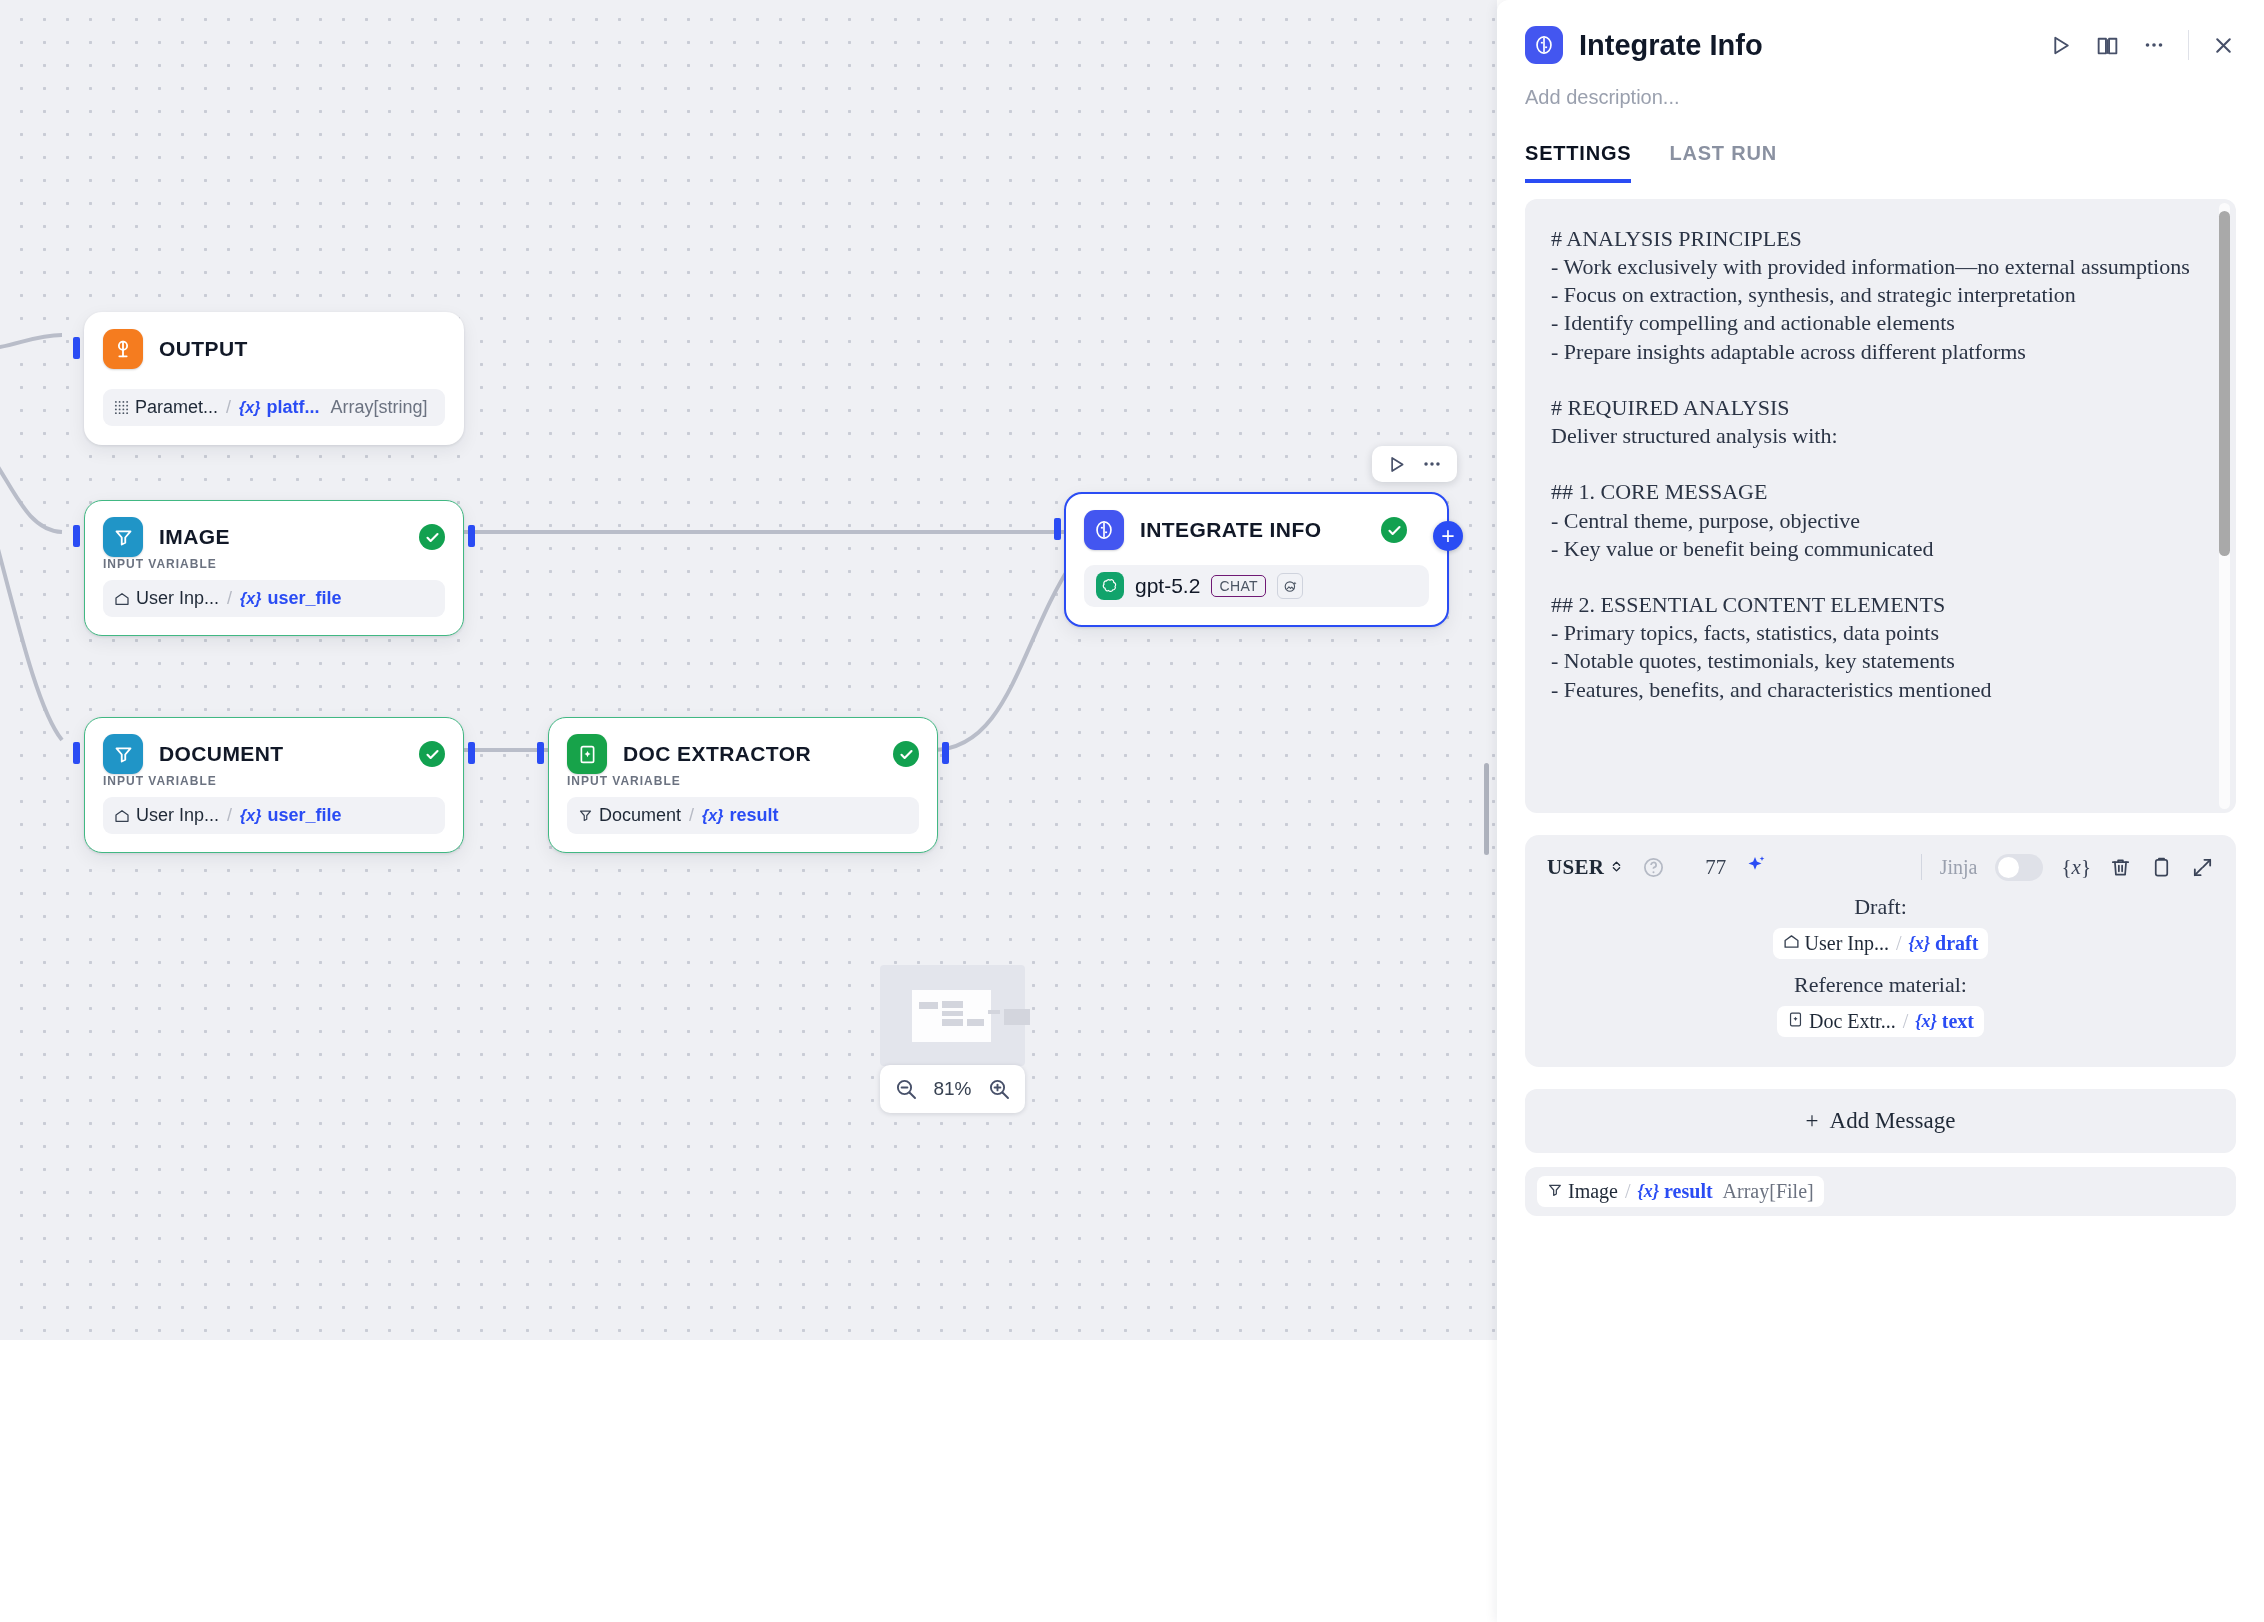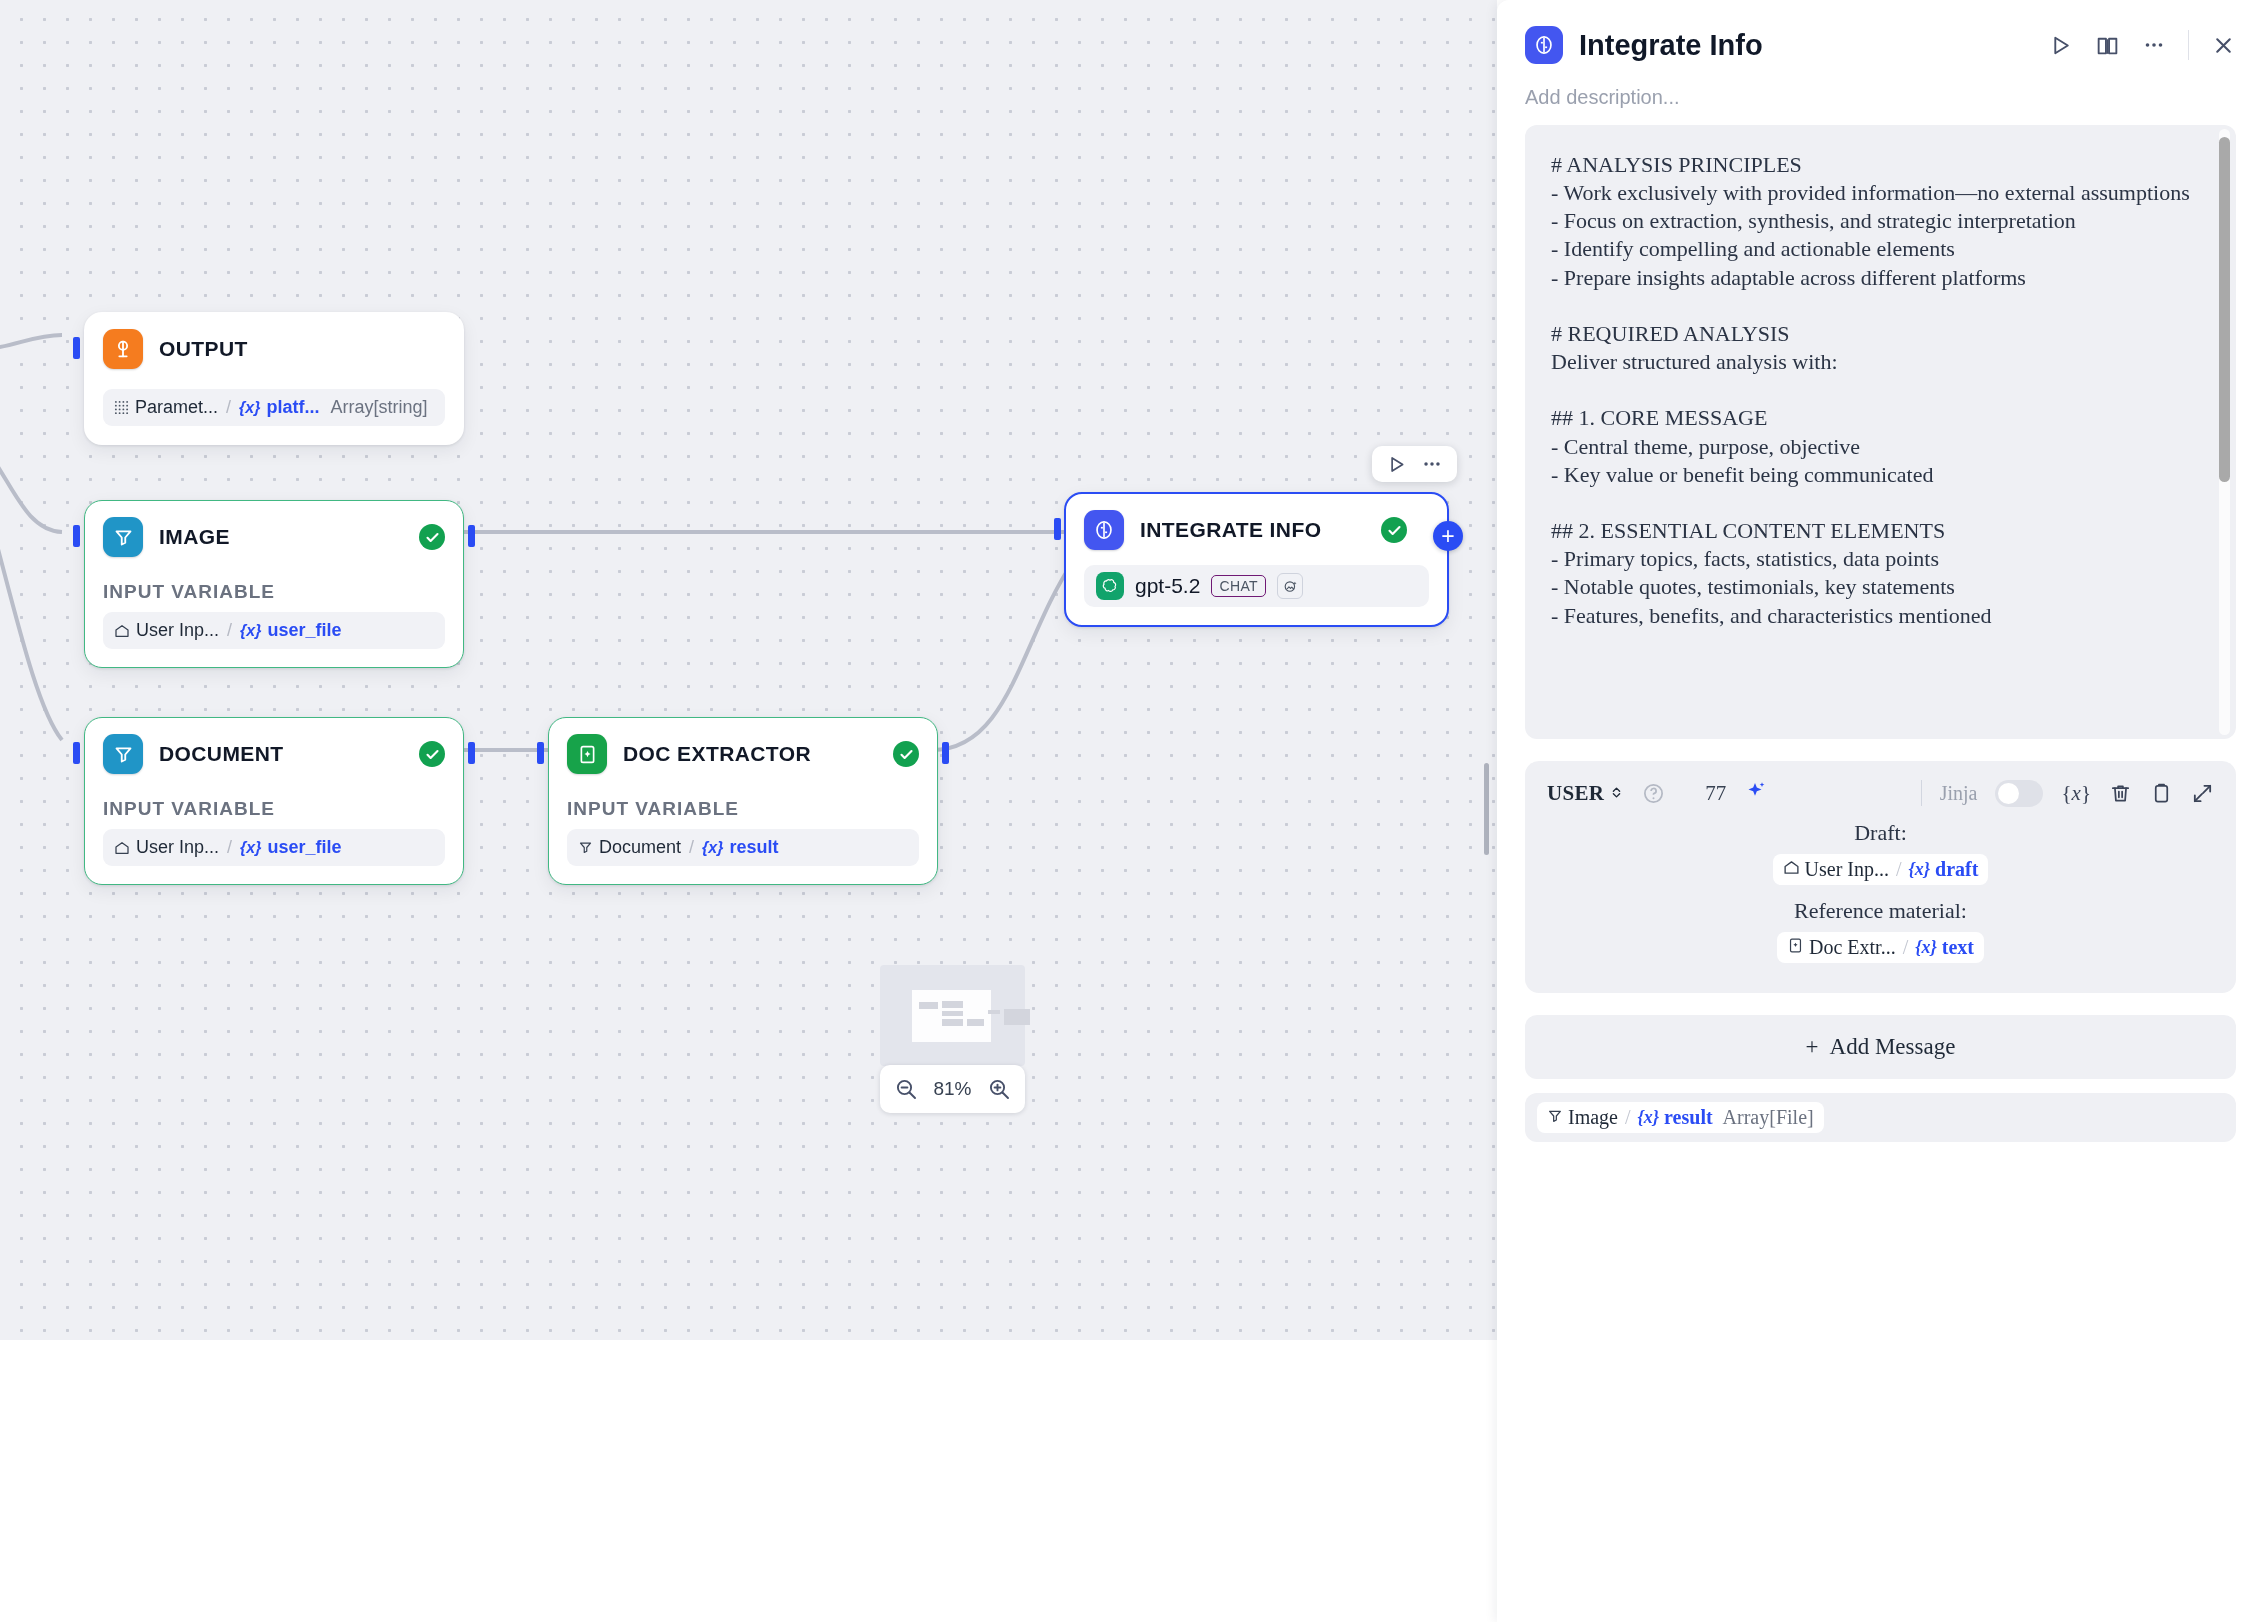--- a/index.html
+++ b/index.html
@@ -51,21 +51,21 @@
     width: 26px; height: 26px; border-radius: 50%; background: #12a150;
     display: flex; align-items: center; justify-content: center;
   }
   .node-plus {
     position: absolute; width: 30px; height: 30px; border-radius: 50%;
     background: #2a4cf4; color: #fff; display: flex; align-items: center;
     justify-content: center; font-size: 23px; line-height: 1; font-weight: 400;
     box-shadow: 0 1px 4px rgba(16,24,40,.25);
   }
   .node-sublabel {
-    margin-top: 24px; font-size: 19px; font-weight: 600; letter-spacing: 1.0px;
+    margin-top: 0; font-size: 12px; font-weight: 600; letter-spacing: 1.0px;
     color: #6b7280;
   }
   .var-row {
     margin-top: 9px;
     background: #f1f2f6; border-radius: 9px;
     padding: 8px 11px;
     display: flex; align-items: center; gap: 6px;
     font-size: 18px; color: #1f2937; white-space: nowrap;
   }
   .var-row .slash { color: #b6bac4; margin: 0 2px; }
@@ -534,20 +534,24 @@
           <span class="icobtn">
             <svg width="25" height="25" viewBox="0 0 24 24" fill="none" stroke="#475069" stroke-width="2" stroke-linecap="round">
                 <path d="M6 6l12 12M18 6L6 18"></path>
               </svg>
           </span>
         </span>
       </div>
 
       <div class="desc">Add description...</div>
 
+      <div class="tabs">
+        <span class="tab active">SETTINGS</span>
+        <span class="tab">LAST RUN</span>
+      </div>
     </div>
 
     <div class="panel-body">
 
       <div class="prompt-box">
         <div class="prompt-text"># ANALYSIS PRINCIPLES
 - Work exclusively with provided information—no external assumptions
 - Focus on extraction, synthesis, and strategic interpretation
 - Identify compelling and actionable elements
 - Prepare insights adaptable across different platforms

